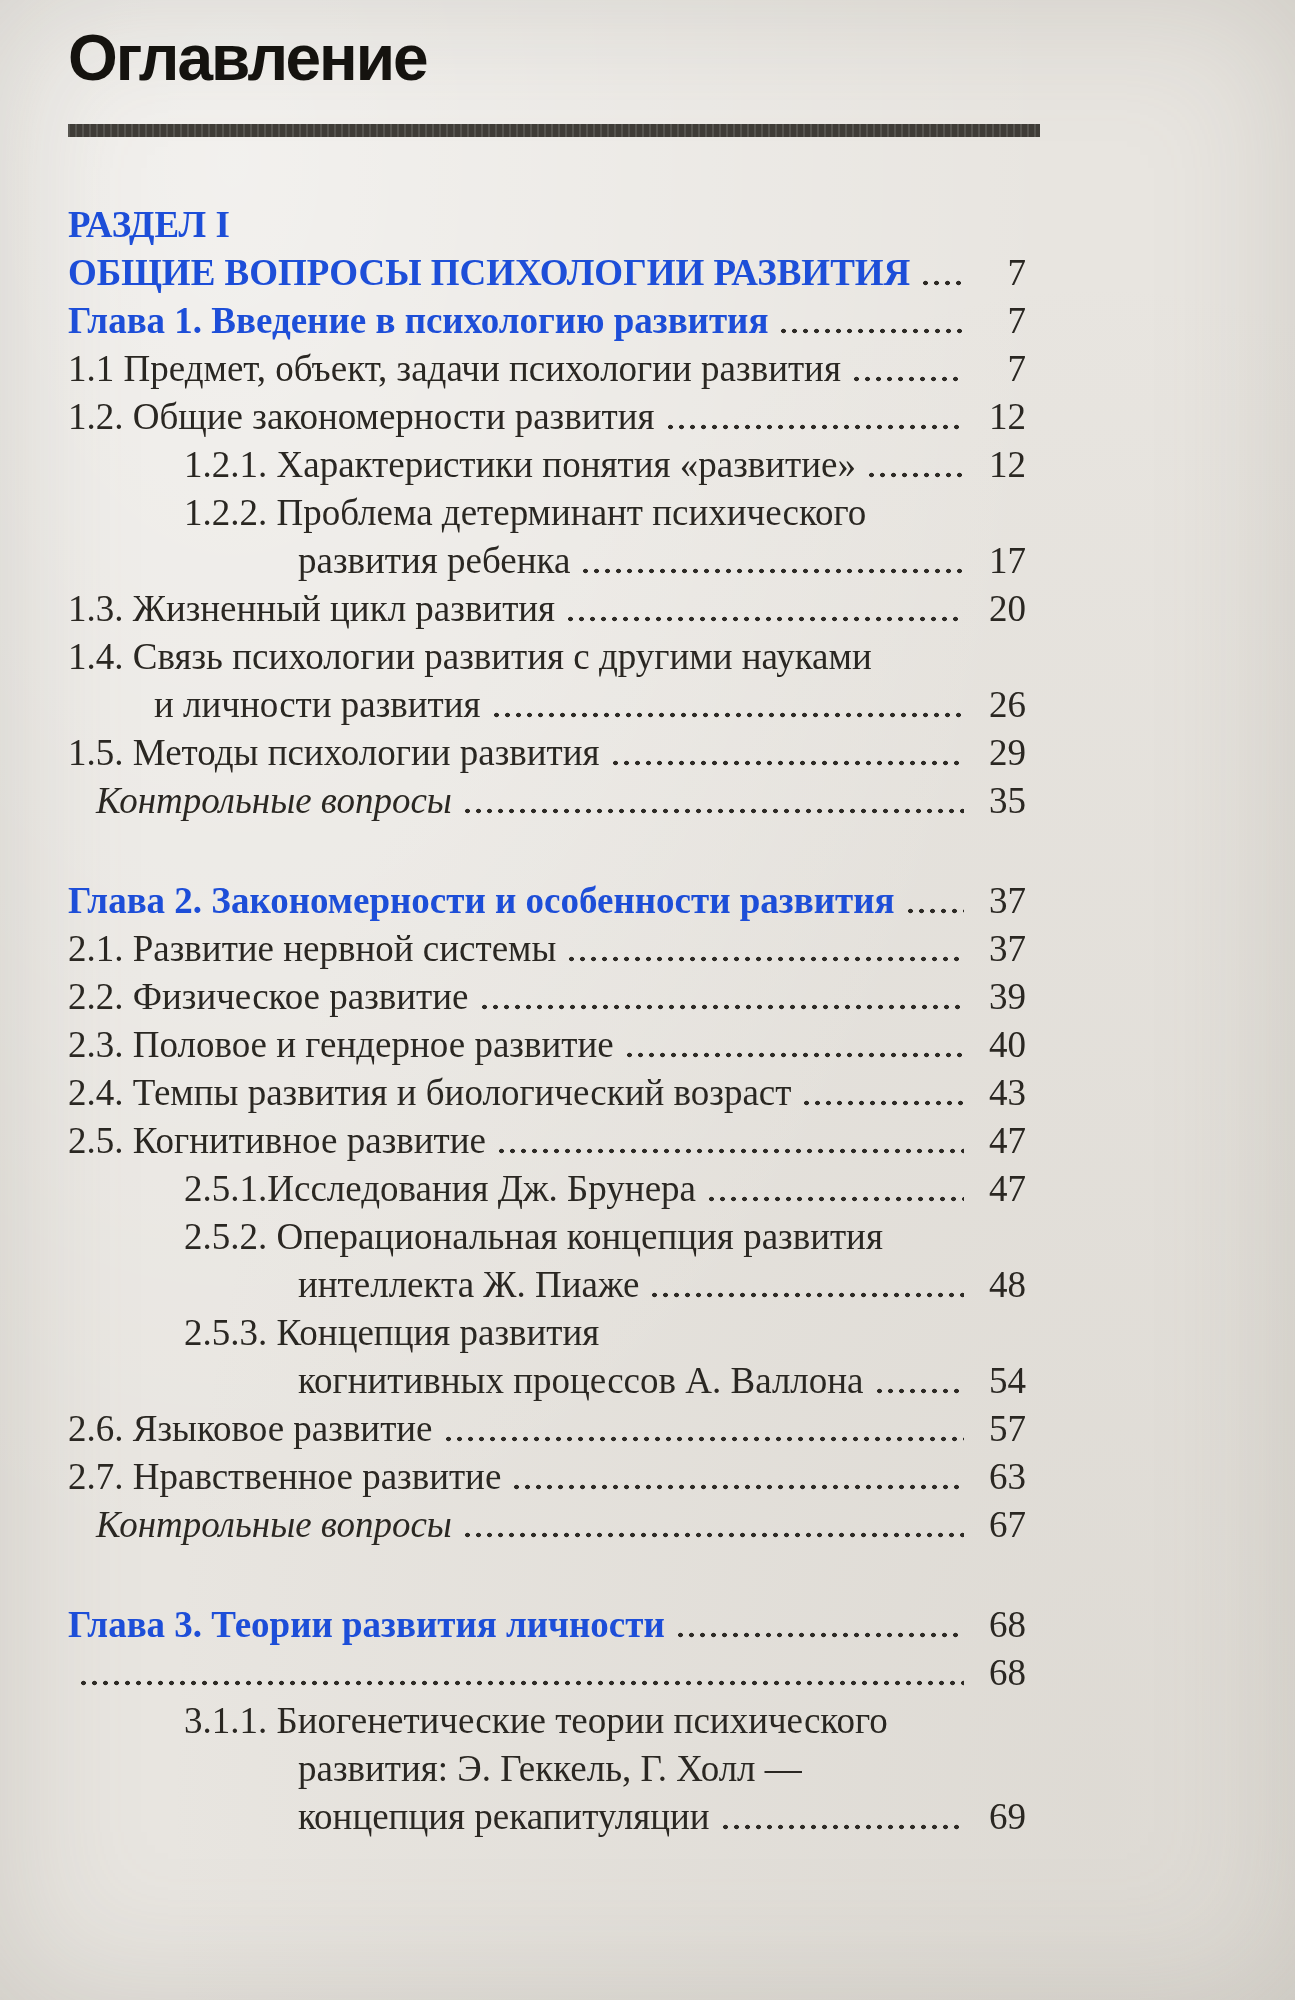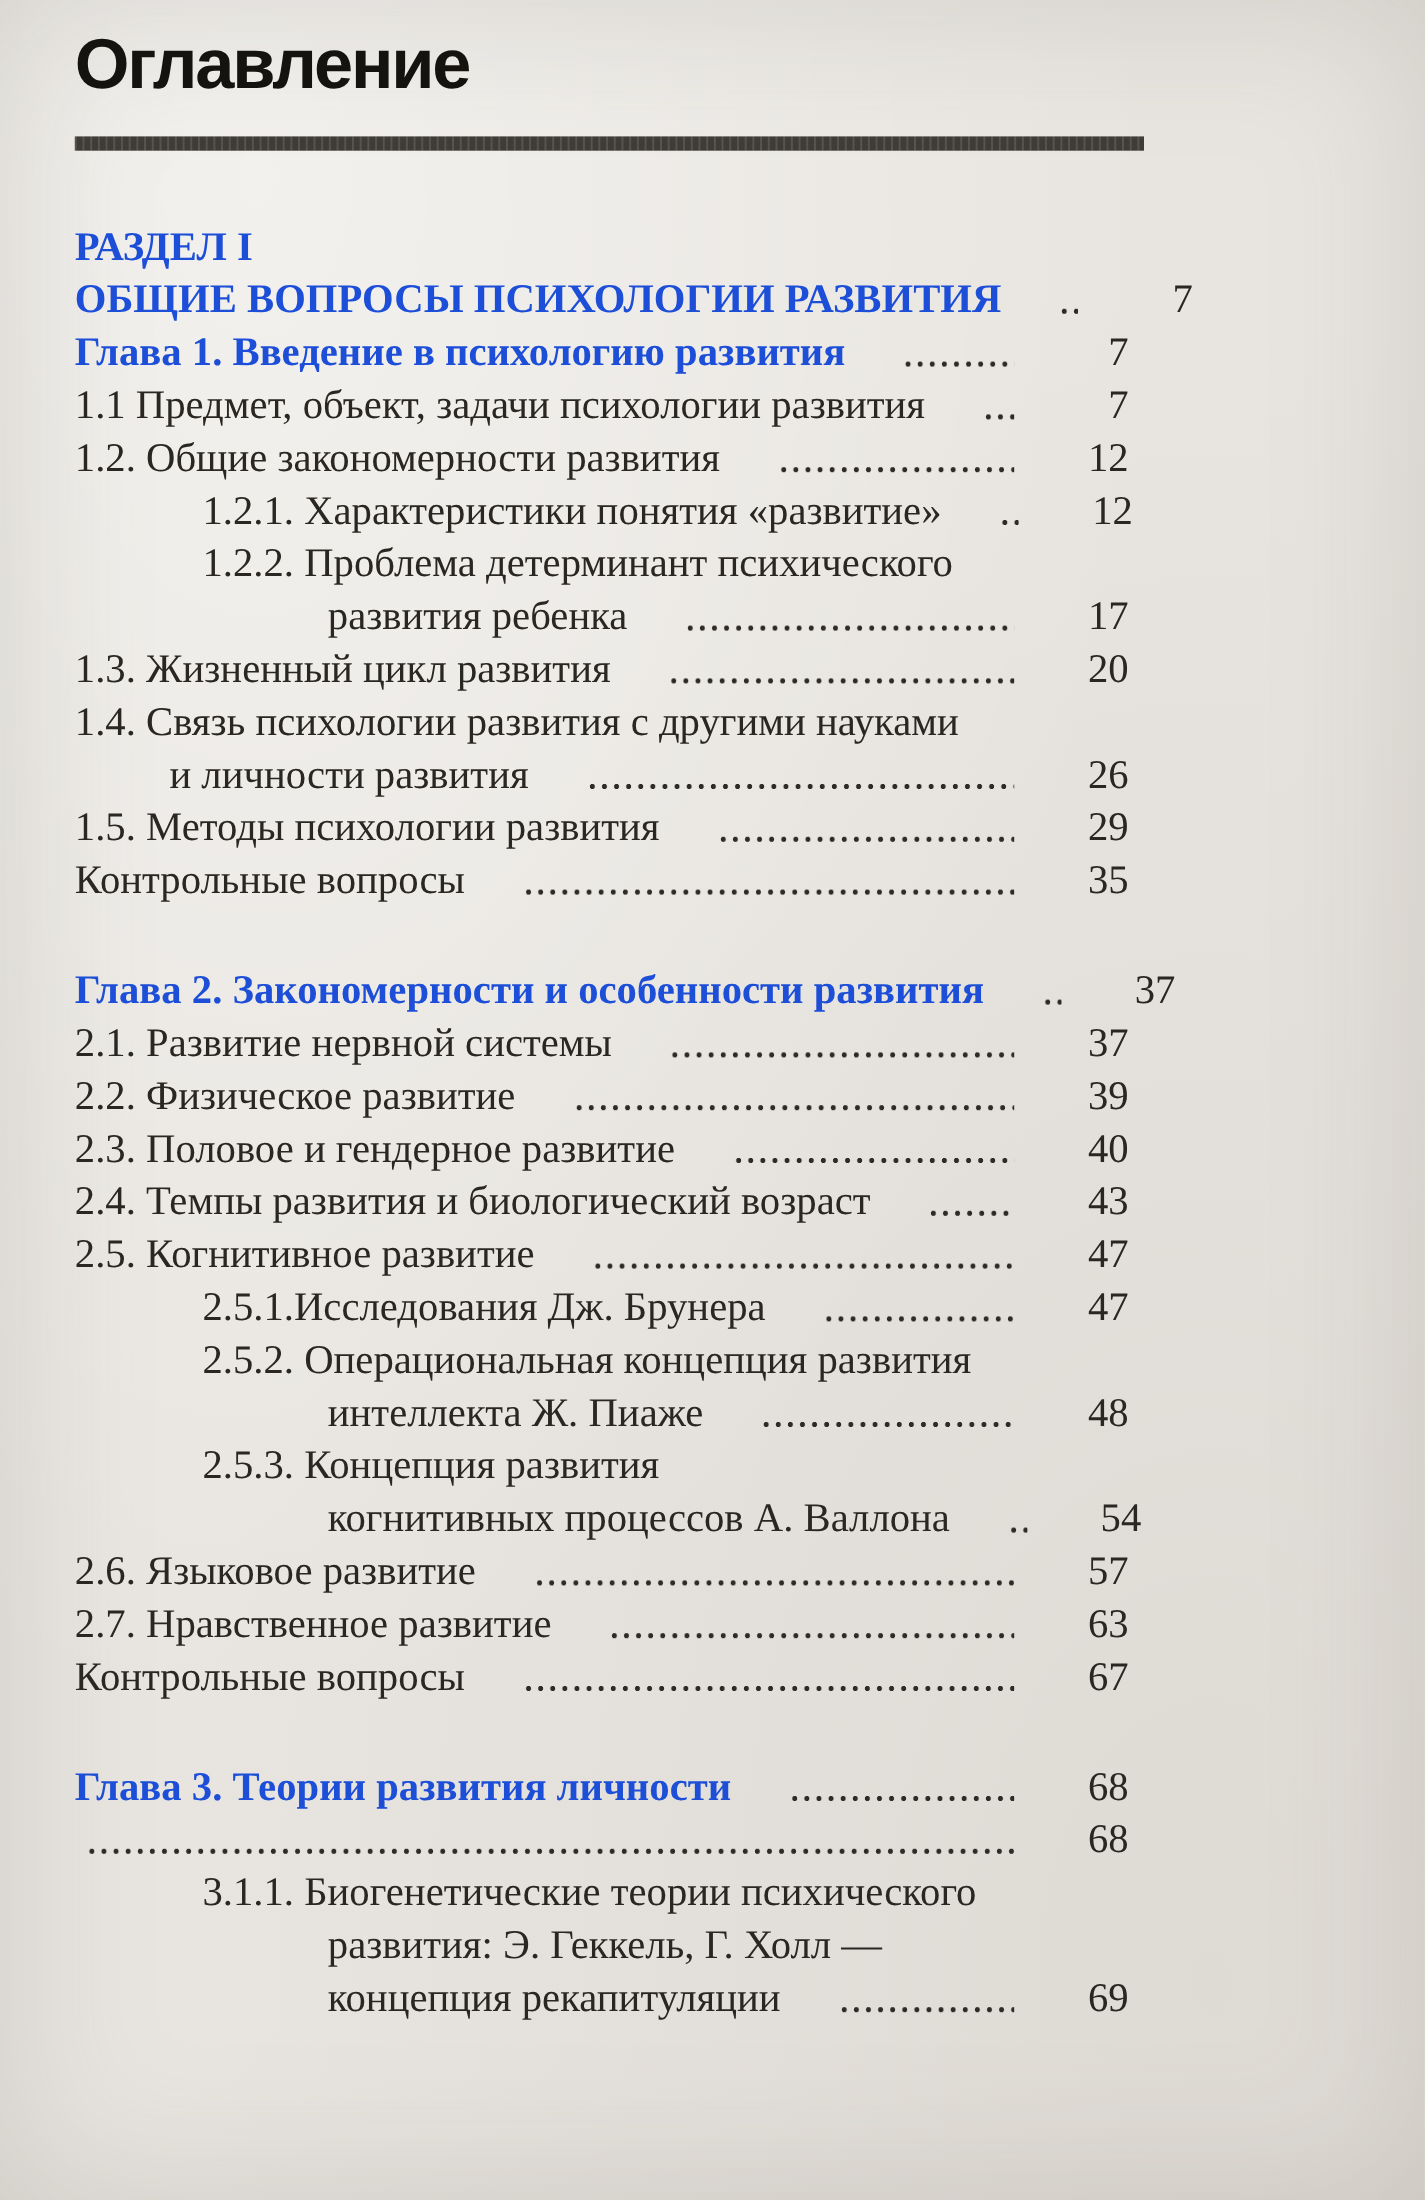--- a/index.html
+++ b/index.html
@@ -18,25 +18,25 @@
   h1.title{
     font-family:"Liberation Sans", sans-serif;
     font-weight:bold;font-size:64px;line-height:56px;
     letter-spacing:-2px;margin:0;color:#15130f;
   }
   .rule{height:13px;background:#3f3c37;margin-top:38px;
     background-image:linear-gradient(90deg, rgba(255,255,255,.12) 0 2px, rgba(0,0,0,0) 2px 7px);
     background-size:7px 13px;}
   .toc{margin-top:64px;font-size:37px;line-height:48px;padding-right:14px;}
   .entry.gap{margin-top:52px;}
-  .row{display:flex;align-items:flex-start;gap:42px;}
+  .row{display:flex;align-items:flex-start;}
   .label{white-space:nowrap;}
   .line{display:block;}
   .bold{font-weight:bold;color:#1d4ed8;}
-  .italic{}
+  .italic{font-style:italic;margin-left:28px;}
   .ind-0{padding-left:0;}
   .ind-c{padding-left:86px;}
   .ind-1{padding-left:116px;}
   .ind-2{padding-left:230px;}
   .dots{
     flex:1 1 auto;min-width:18px;height:10px;
     align-self:flex-end;margin:0 6px 9px 10px;
     background-image:radial-gradient(circle, #2e2b26 2.1px, rgba(0,0,0,0) 2.6px);
     background-size:11px 10px;background-repeat:repeat-x;background-position:0 50%;
   }

